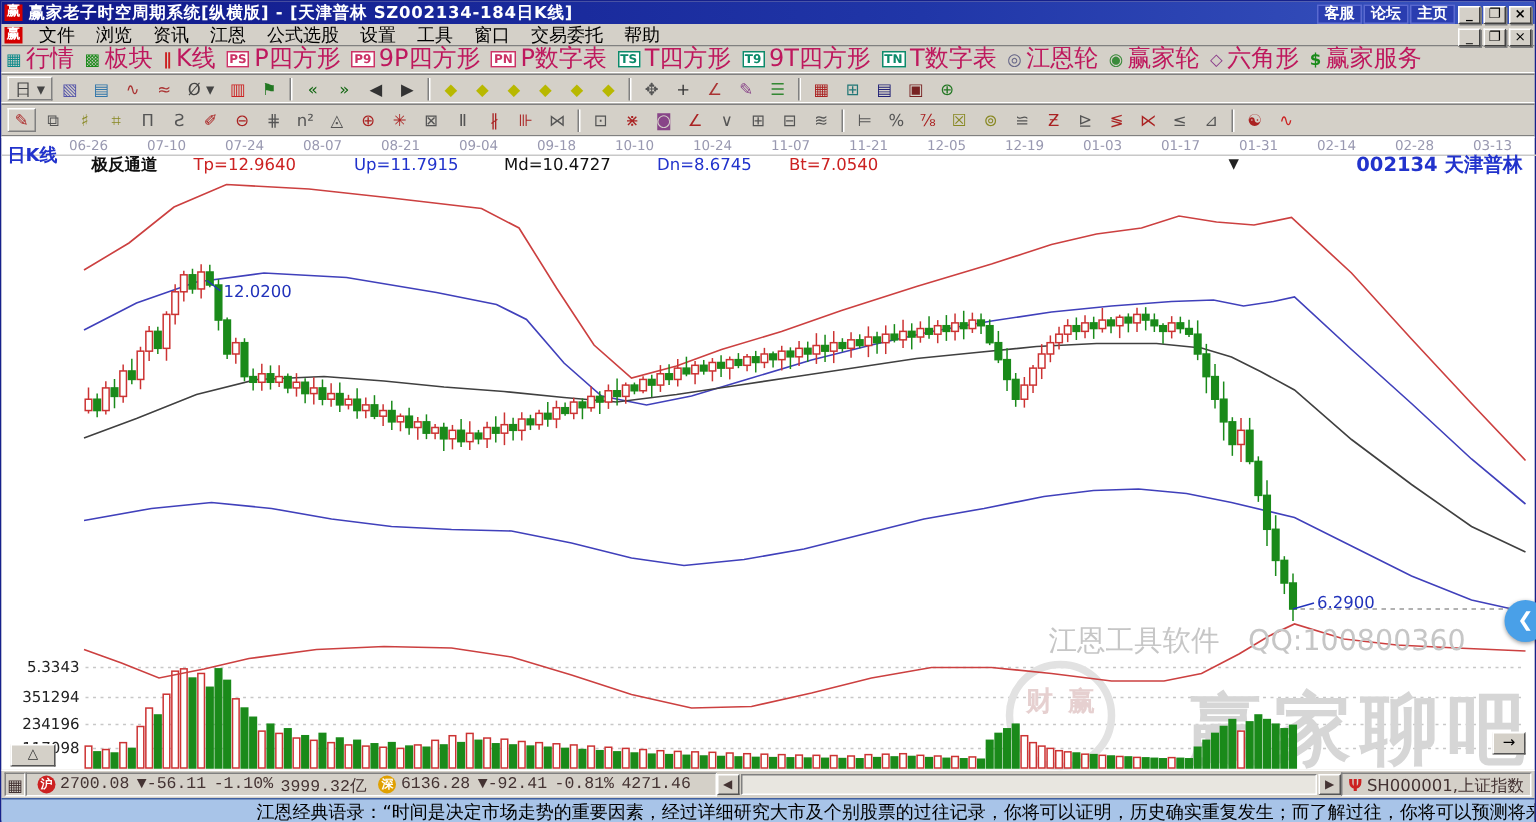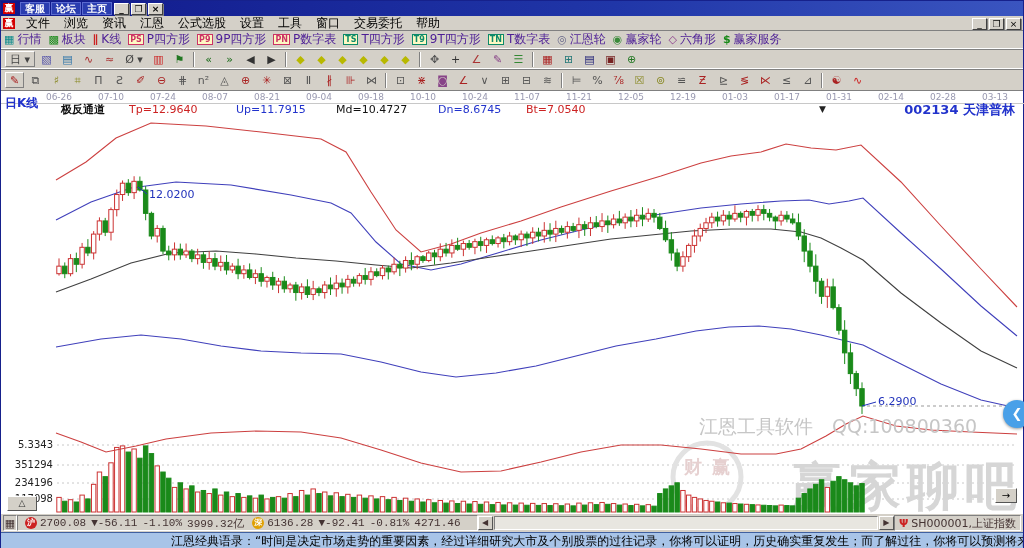--- a/index.html
+++ b/index.html
@@ -25,22 +25,22 @@
   .menu-item { padding:0 7px; color:#000; line-height:14px; cursor:pointer; white-space:nowrap;}
   .menubar .spacer { flex:1; }
 
   
   .toolbar { background:#d4d0c8; display:flex; align-items:center; padding:0 3px; }
   #toolbar-main { height:18px; border-bottom:1px solid #fff; font-size:12px;}
   #toolbar-nav  { height:20px; border-top:1px solid #808080; border-bottom:1px solid #fff;}
   #toolbar-draw { height:22px; border-top:1px solid #808080; border-bottom:1px solid #808080;}
   .tb1-item { display:inline-flex; align-items:center; margin-right:7px; cursor:pointer; white-space:nowrap;}
   .tb1-icon { font-size:11px; margin-right:3px; font-weight:bold;}
-  .tb1-badge { font-size:8px; font-weight:bold; border:1px solid; padding:0 1px; margin-right:3px; line-height:9px; background:#fef9c3;}
-  .tb1-label { font-size:12px; color:#4c1d95;}
+  .tb1-badge { font-size:8px; font-weight:bold; border:1px solid; padding:0 1px; margin-right:3px; line-height:9px; background:#ffffff;}
+  .tb1-label { font-size:16px; color:#be185d;}
   .tbtn { display:inline-flex; align-items:center; justify-content:center; min-width:19px; height:16px;
     margin:0 1px; font-size:11px; color:#444; cursor:pointer; border:1px solid #d4d0c8;}
   .tbtn:first-child { border:1px solid; border-color:#fff #808080 #808080 #fff;}
   .tsep { width:2px; height:15px; border-left:1px solid #808080; border-right:1px solid #ffffff; margin:0 3px;}
 
   
   #chart-region { height:422px; background:#ffffff; position:relative; border-top:1px solid #fff;}
   #chart-svg { position:absolute; left:0; top:0; }
   .float-circle { position:absolute; top:308px; right:-8px; width:28px; height:28px; border-radius:50%;
     background:#49a0e8; color:#fff; font-size:13px; font-weight:bold; text-align:center; line-height:28px;
@@ -68,20 +68,21 @@
   .quotebar { height:17px; background:#a8c4e8; border-top:1px solid #4060a0; font-size:12px; color:#000;
     line-height:16px; padding-left:170px; white-space:nowrap; overflow:hidden;}
 </style>
 </head>
 <body>
 
 <div id="app">
 
   <div class="titlebar">
     <span class="app-icon">赢</span>
+    <span class="title-text">赢家老子时空周期系统[纵横版] - [天津普林  SZ002134-184日K线]</span>
     <span id="title-links"><span class="tb-linkbtn">客服</span><span class="tb-linkbtn">论坛</span><span class="tb-linkbtn">主页</span></span>
     <span id="title-winbtns"><span class="btn3d">_</span><span class="btn3d">❐</span><span class="btn3d">×</span></span>
   </div>
 
   <div class="menubar">
     <span class="app-icon">赢</span>
     <span id="menu-items"><span class="menu-item">文件</span><span class="menu-item">浏览</span><span class="menu-item">资讯</span><span class="menu-item">江恩</span><span class="menu-item">公式选股</span><span class="menu-item">设置</span><span class="menu-item">工具</span><span class="menu-item">窗口</span><span class="menu-item">交易委托</span><span class="menu-item">帮助</span></span>
     <span class="spacer"></span>
     <span id="mdi-winbtns"><span class="btn3d">_</span><span class="btn3d">❐</span><span class="btn3d">×</span></span>
   </div>

